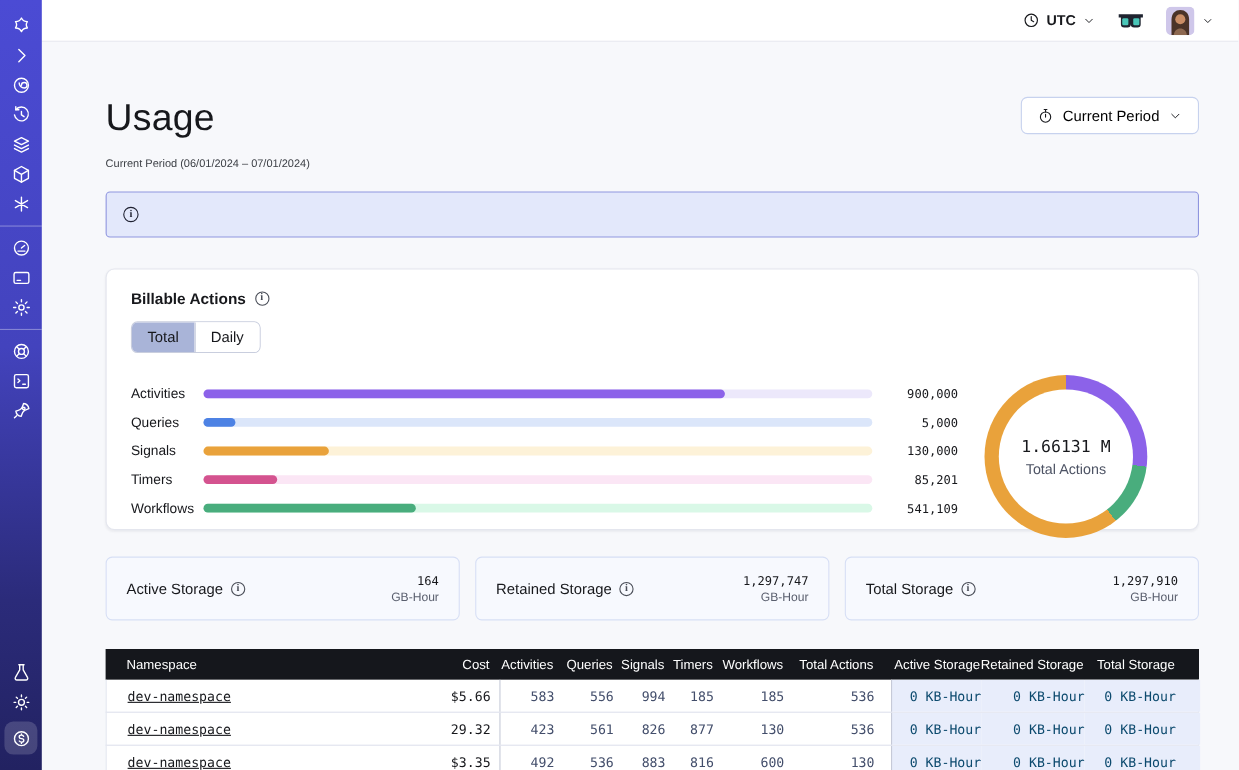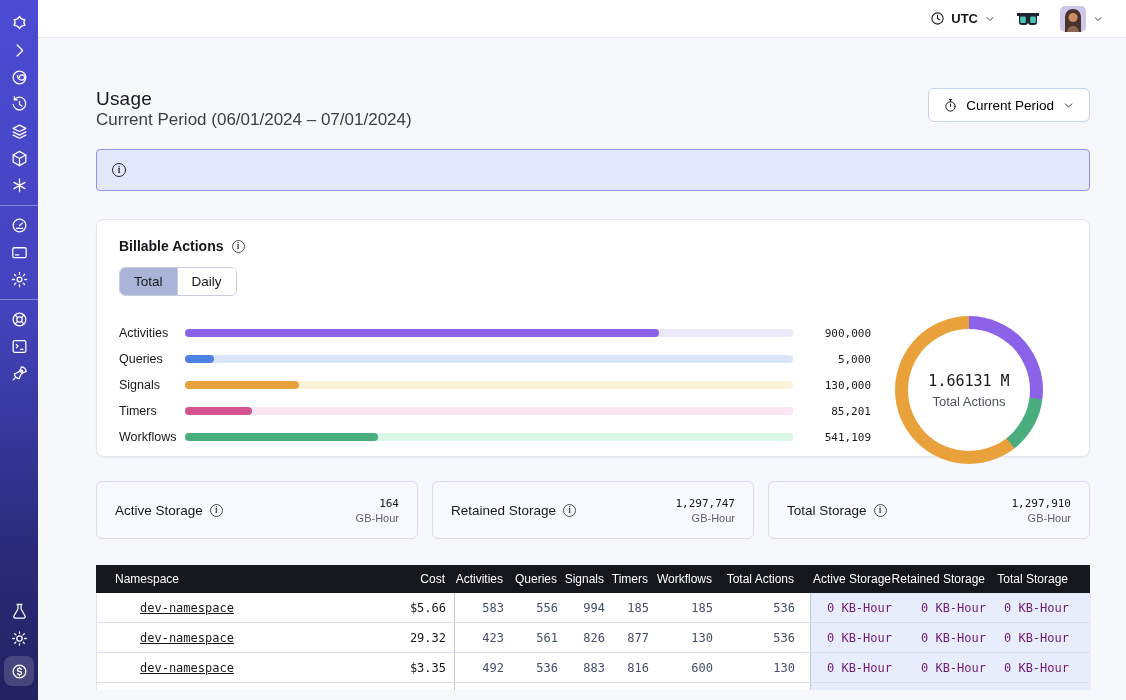--- a/index.html
+++ b/index.html
@@ -21,22 +21,22 @@
   .topbar { height:38px; background:#fff; border-bottom:1px solid #e7e8ef;
             display:flex; align-items:center; justify-content:flex-end; gap:20px; padding-right:22px; }
   .tz { display:flex; align-items:center; gap:6px; font-size:13px; font-weight:600; cursor:pointer; }
   .tz svg, .chev svg { stroke:#17181c; fill:none; stroke-width:1.7; stroke-linecap:round; stroke-linejoin:round; }
   .avatar-wrap { display:flex; align-items:center; gap:6px; cursor:pointer; }
   .avatar { width:26px; height:26px; border-radius:5px; overflow:hidden; display:block; }
 
   
   .content { padding:50px 36px 0 58px; }
   .page-head { display:flex; justify-content:space-between; align-items:flex-start; }
-  .page-title { font-size:19px; font-weight:500; letter-spacing:.2px; }
-  .page-sub { font-size:17px; color:#3d4046; margin-top:0; }
+  .page-title { font-size:34px; font-weight:500; letter-spacing:.2px; }
+  .page-sub { font-size:10px; color:#3d4046; margin-top:17px; }
   .period-btn { display:flex; align-items:center; gap:8px; background:#fff; border:1px solid #c7d2ee;
                 border-radius:6px; height:34px; padding:15px 14px; font-size:13.5px; font-weight:500; cursor:pointer; }
   .period-btn svg { stroke:#17181c; fill:none; stroke-width:1.6; stroke-linecap:round; }
 
   .banner { margin-top:19px; background:#e3e8fb; border:1px solid #8f95df; border-radius:4px;
             padding:13px 15px; font-size:13px; color:#1e2030; display:flex; align-items:center; gap:8px; }
   .info-i { width:14px; height:14px; border:1.2px solid currentColor; border-radius:50%; flex:none;
             display:inline-flex; align-items:center; justify-content:center;
             font-size:9.5px; font-weight:700; font-family:"Liberation Serif", serif; }
   .info-i.gray { color:#4a4e58; width:13px; height:13px; }
@@ -86,22 +86,22 @@
   .cell { flex:none; }
   .c-ns { width:261px; padding-left:19px; }
   .c-cost { width:96px; justify-content:flex-end; padding-right:8px; }
   .c-act { width:50px; } .c-qry { width:54px; } .c-sig { width:47px; }
   .c-tmr { width:44px; } .c-wfl { width:64px; } .c-tot { width:97px; padding-right:15px; }
   .c-act,.c-qry,.c-sig,.c-tmr,.c-wfl,.c-tot { justify-content:flex-end; }
   .c-as { width:82px; } .c-rs { width:94px; } .c-ts { width:105px; padding-right:22px; }
   .c-as,.c-rs,.c-ts { justify-content:flex-end; }
   .t-body-row .c-act { border-left:1px solid #c6cad8; }
   .t-body-row .c-as { border-left:1px solid #c6cad8; }
-  .t-body-row .c-as,.t-body-row .c-rs,.t-body-row .c-ts { background:#e8edfb; color:#701a75; }
-  .ns-link { color:#17181c; text-decoration:underline; cursor:pointer;margin-left:24px; }
+  .t-body-row .c-as,.t-body-row .c-rs,.t-body-row .c-ts { background:#e8edfb; color:#0c4a6e; }
+  .ns-link { color:#17181c; text-decoration:underline; cursor:pointer; }
   .cost-val { color:#17181c; }
   .stub-row { height:7px; border-bottom:none; }
 </style>
 </head>
 <body>
 
 <div class="sidebar">
   <div class="sb-icon">
     <svg viewBox="0 0 24 24">
         <path d="M12 3c1.2 2.6 3.6 4.2 6.8 4.2C17.2 9.4 17.2 12 18.8 14.4 15.6 14.4 13.2 16 12 18.6 10.8 16 8.4 14.4 5.2 14.4 6.8 12 6.8 9.4 5.2 7.2 8.4 7.2 10.8 5.6 12 3z"></path>

